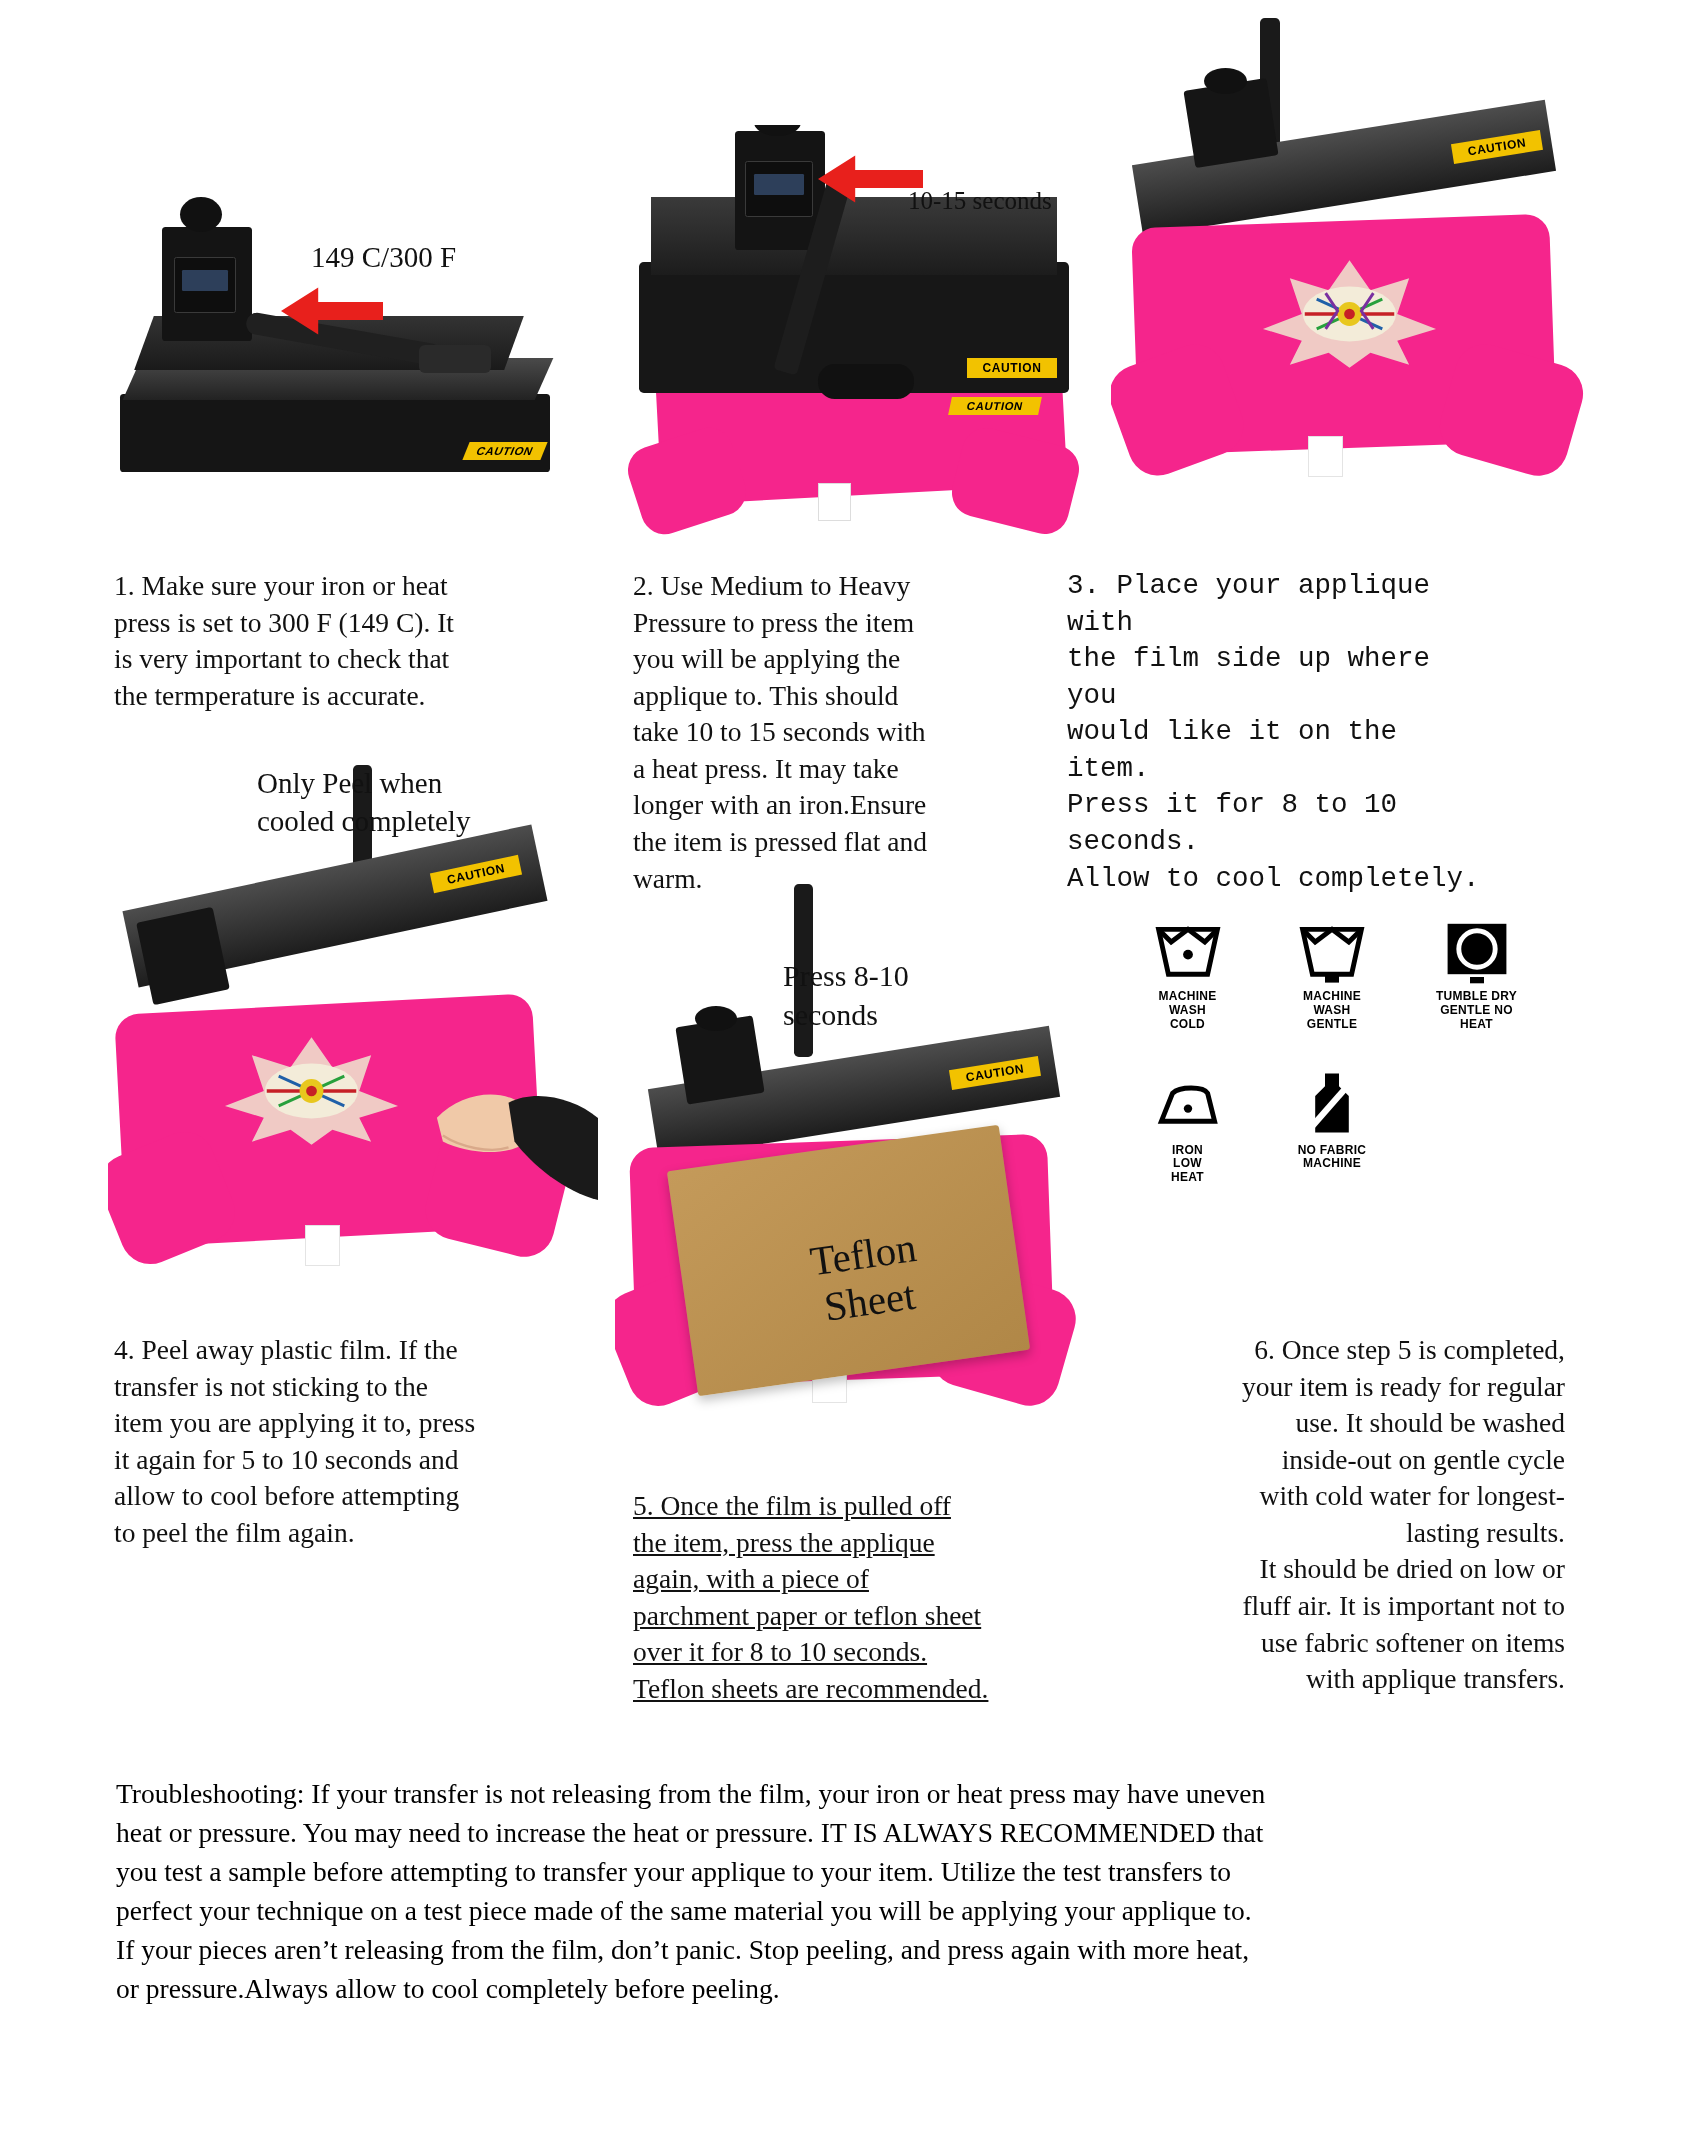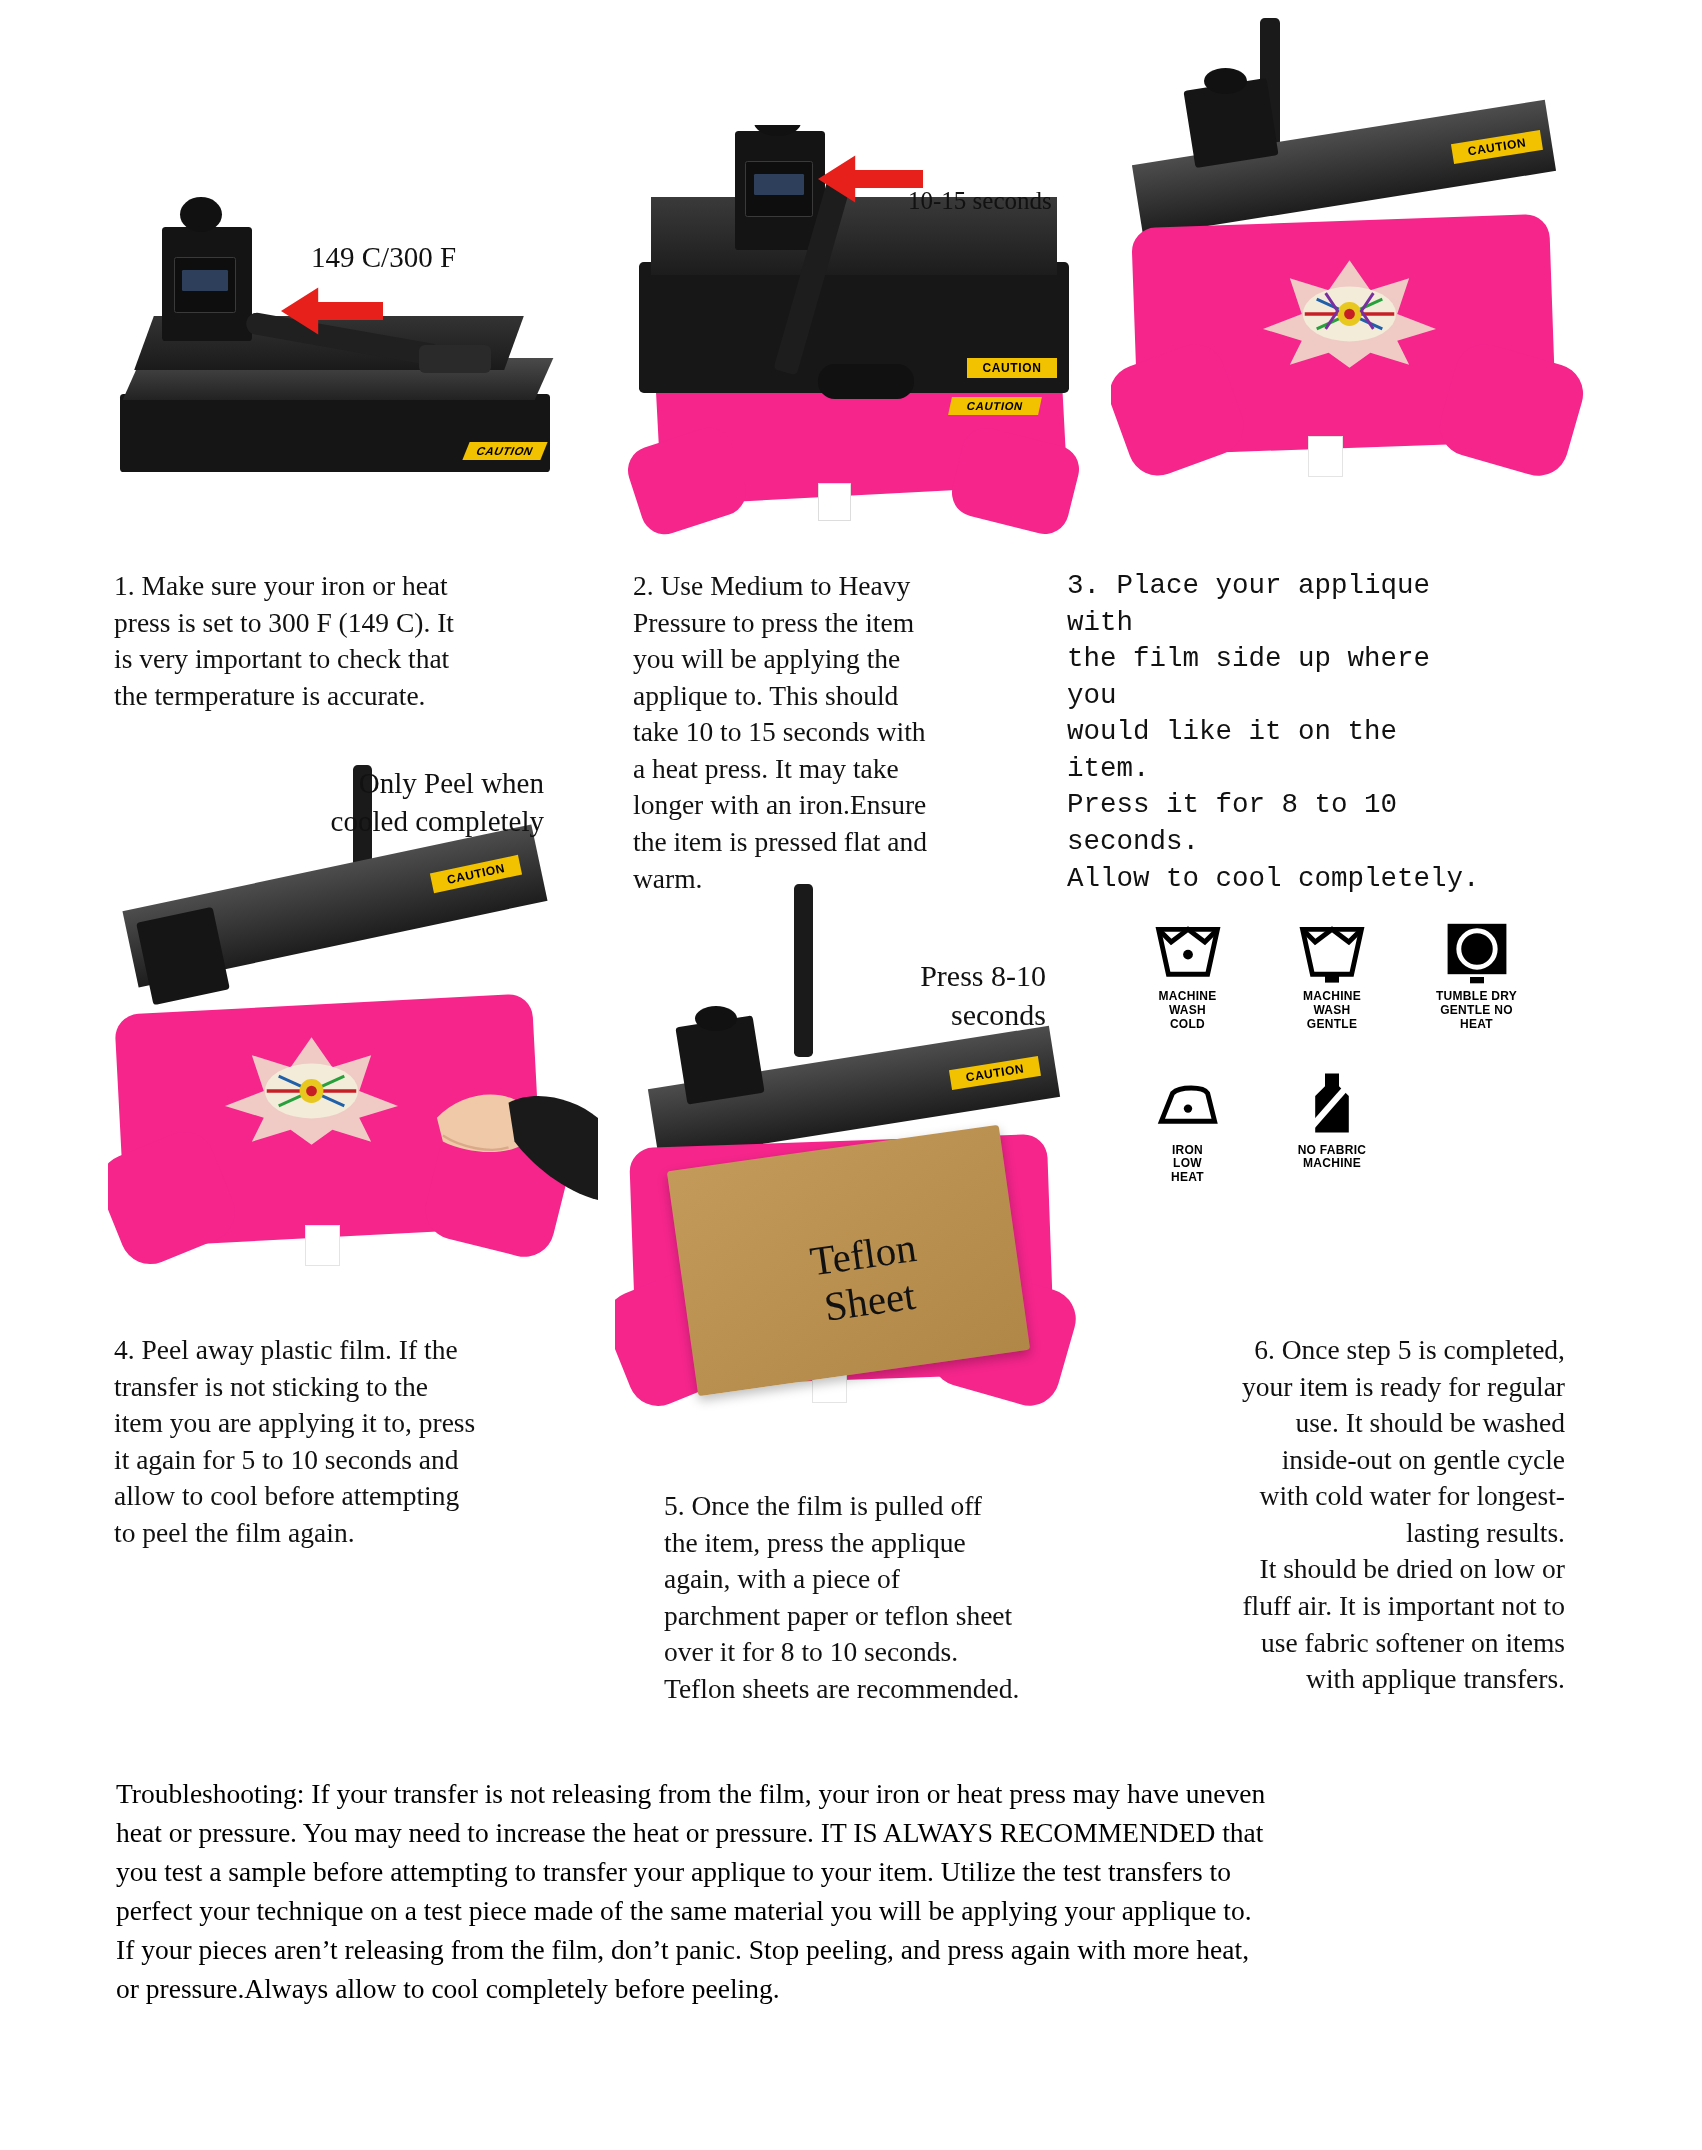--- a/index.html
+++ b/index.html
@@ -32,21 +32,21 @@
     line-height: 1.33;
     color: #111;
     white-space: pre-line;
   }
   .annot {
     position: absolute;
     font-size: 26px;
     line-height: 1.3;
     color: #111;
     white-space: pre-line;
-    text-align: right;
+    text-align: left;
   }
   .base {
     position: absolute;
     background: #1c1c1c;
     border-radius: 3.6px;
   }
   .platen {
     position: absolute;
     background: #2a2a2a;
   }
@@ -301,21 +301,21 @@
     <div class="shirt" style="left:323px; top:394px; width:131px; height:119px; border-radius:30px; transform:rotate(16deg);"></div>
     <div style="position:absolute; left:197px; top:478px; width:33px; height:39px; background:#fff; border:1.2px solid #e4e4e4;"></div>
 
     <div style="position:absolute; left:66px; top:263px; width:335px; height:227px; background:linear-gradient(150deg,#c49a5a,#b08747); transform:rotate(-8deg); border-radius:3.6px; box-shadow:0 4.8px 10.8px rgba(0,0,0,0.25);"></div>
   </div>
   <div class="teflon-label" style="left:735px; top:1231px; width:263px;">Teflon
 Sheet</div>
   <div class="annot" style="left:783px; top:956px; width:263px; font-size:30px;">Press 8-10
 seconds</div>
 
-  <div class="caption" style="left:664px; top:1488px; width:454px;">5. Once the film is pulled off
+  <div class="caption" style="left:633px; top:1488px; width:454px;text-decoration:underline;">5. Once the film is pulled off
 the item, press the applique
 again, with a piece of
 parchment paper or teflon sheet
 over it for 8 to 10 seconds.
 Teflon sheets are recommended.</div>
 
   <div class="care-grid" style="left:1129px; top:914px; width:406px; height:287px;">
 
     <div class="care-cell">
       <div class="glyph">

